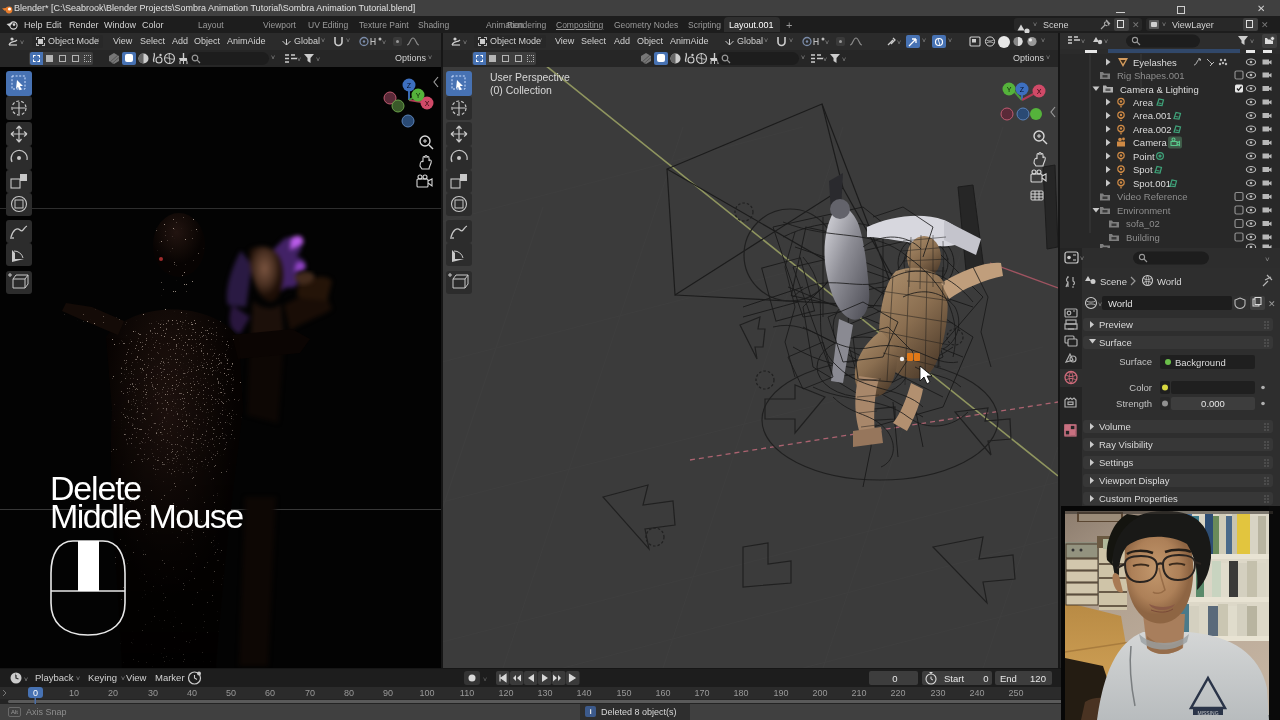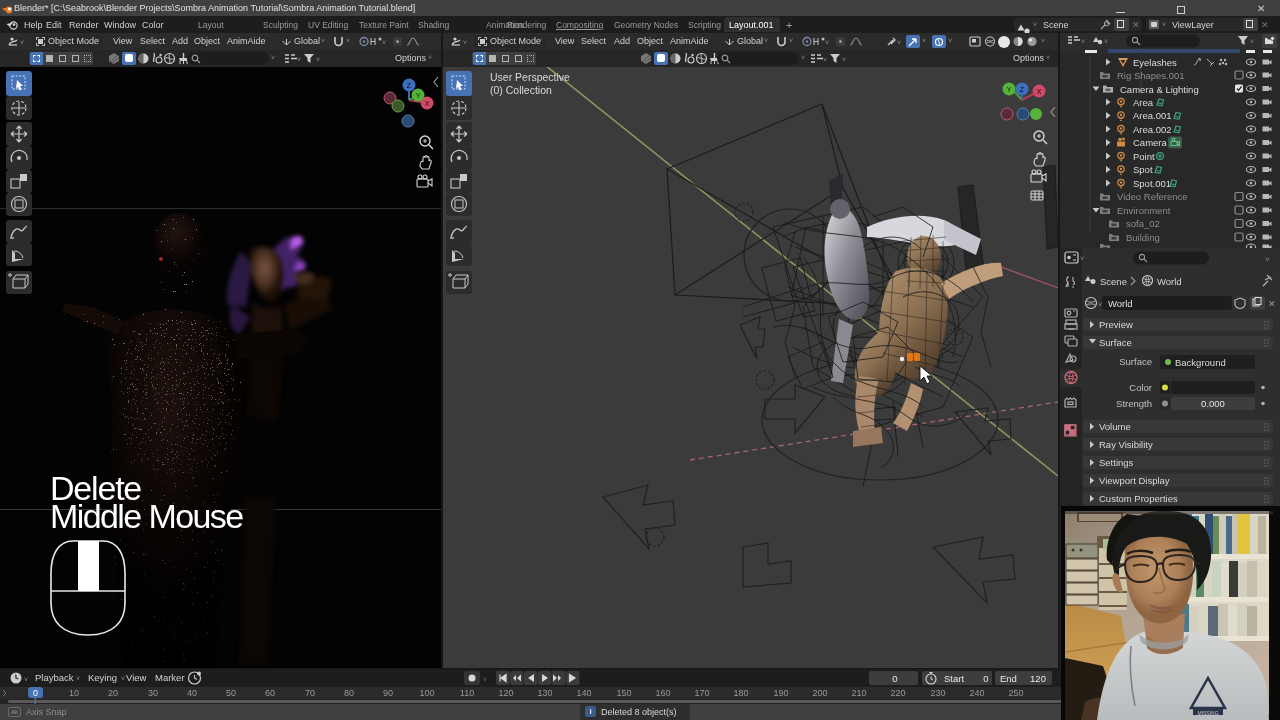--- a/index.html
+++ b/index.html
@@ -38,21 +38,21 @@
           <path d="M0.5 5 L7 3.8 L3.5 7.4 Z" fill="#d8d8d8"></path>
         </svg>
     </div>
     <div class="txt" style="left:24px;top:4px;">Help</div>
     <div class="txt" style="left:46px;top:4px;">Edit</div>
     <div class="txt" style="left:69px;top:4px;">Render</div>
     <div class="txt" style="left:104px;top:4px;">Window</div>
     <div class="txt" style="left:142px;top:4px;">Color</div>
     <div class="tab" style="left:198px;top:4px;">Layout</div>
     <div class="tab" style="left:219px;top:20px;">Modeling</div>
-    <div class="tab" style="left:263px;top:4px;">Sculpting</div>
+    <div class="tab" style="left:263px;top:4px;">Viewport</div>
     <div class="tab" style="left:308px;top:4px;">UV Editing</div>
     <div class="tab" style="left:359px;top:4px;">Texture Paint</div>
     <div class="tab" style="left:418px;top:4px;">Shading</div>
     <div class="tab" style="left:458px;top:4px;margin-left:28px;">Animation</div>
     <div class="tab" style="left:507px;top:4px;">Rendering</div>
     <div class="tab" style="left:556px;top:4px;text-decoration:underline;">Compositing</div>
     <div class="tab" style="left:614px;top:4px;">Geometry Nodes</div>
     <div class="tab" style="left:688px;top:4px;">Scripting</div>
     <div class="abs" style="left:724px;top:1px;width:56px;height:15px;background:#2f2f2f;border-radius:4px 4px 0 0;"></div>
     <div class="txt" style="left:729px;top:4px;color:#ffffff;">Layout.001</div>

